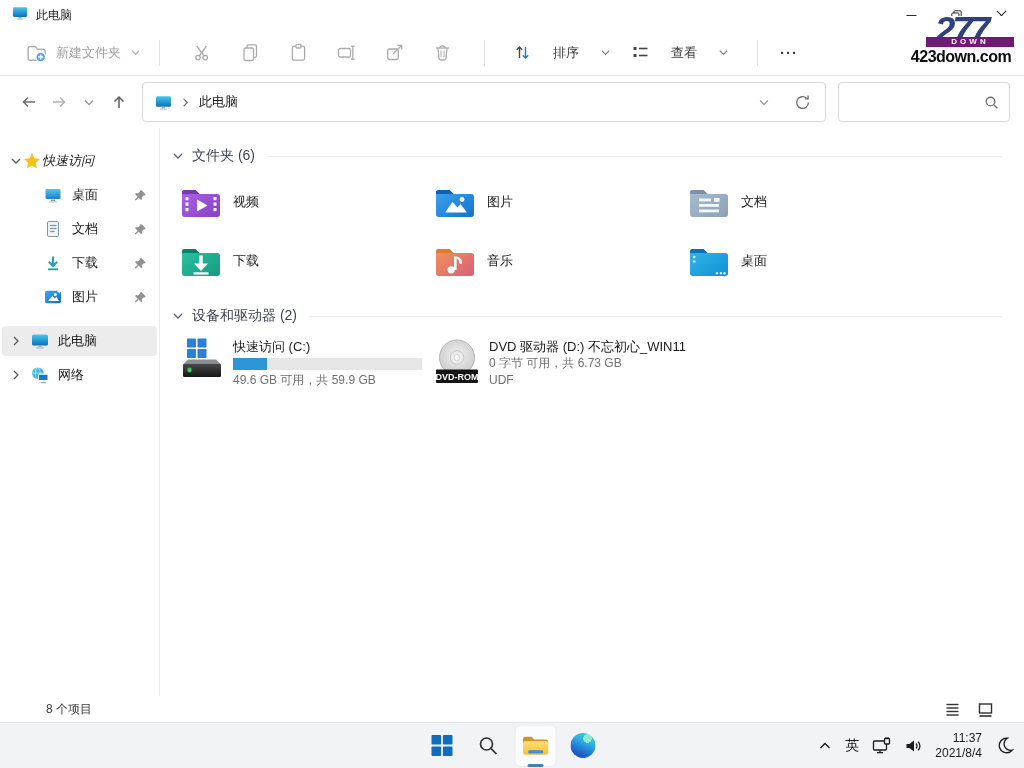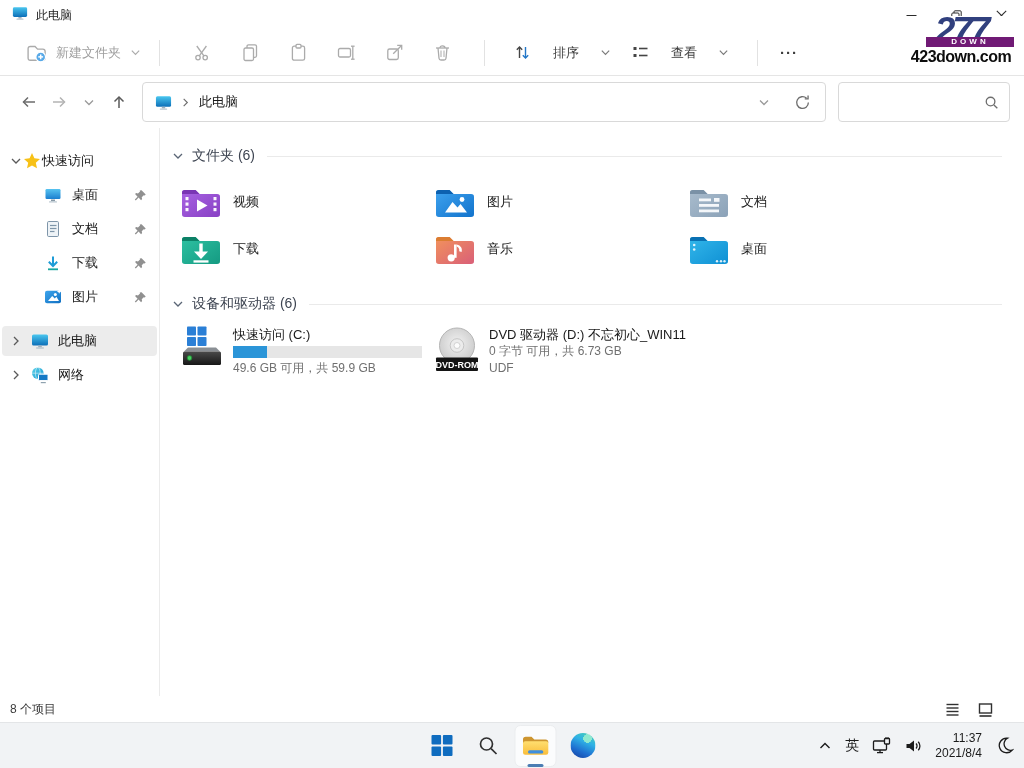--- a/index.html
+++ b/index.html
@@ -37,45 +37,45 @@
   .addr-right { margin-left:auto; display:flex; align-items:center; gap:24px; padding-right:2px; }
   .searchbox { width:172px; height:40px; border:1px solid #d9d9d9; border-radius:4px;
     display:flex; align-items:center; padding:0 10px; }
   .searchbox input { border:none; outline:none; flex:1; font-size:13px; min-width:0;
     font-family:inherit; background:transparent; }
 
   
   .bodyarea { display:flex; height:568px; }
   .sidebar { width:160px; border-right:1px solid #ebebeb; padding-top:18px; font-size:13px; color:#1a1a1a; }
   .side-row { height:30px; display:flex; align-items:center; margin:0 2px 4px 2px; border-radius:4px; }
-  .side-row.qa { padding-left:8px; gap:1px; }
+  .side-row.qa { padding-left:8px; gap:1px;font-style:italic; }
   .side-row.child { padding-left:42px; gap:10px; }
   .side-row.root { padding-left:8px; gap:9px; }
   .side-row.selected { background:#ececec; }
   .pin { margin-left:auto; margin-right:10px; display:flex; }
   .gap-lg { margin-top:14px; }
   .gap-sm { margin-top:4px; }
 
   .content { flex:1; padding:12px 0 0 12px; }
   .sec-head { display:flex; align-items:center; height:24px; margin:4px 8px 2px 0; }
   .sec-label { font-size:14px; color:#3e4552; margin-left:8px; }
   .sec-rule { flex:1; height:1px; background:#eaeaea; margin:0 14px 0 12px; }
-  .tiles { display:grid; grid-template-columns:254px 254px 254px; padding:8px 0 4px 8px; }
+  .tiles { display:grid; grid-template-columns:254px 254px 254px; row-gap:12px; padding:8px 0 4px 8px; }
   .tile { display:flex; align-items:center; gap:11px; height:47px; }
   .tile-label { font-size:13px; color:#1a1a1a; }
   .drives { display:flex; padding:8px 0 0 8px; }
   .drive { display:flex; gap:9px; width:254px; }
   .drive.wide { width:auto; }
   .d-name { font-size:13px; color:#1a1a1a; line-height:17px; }
   .d-cap { font-size:12px; color:#707070; line-height:17px; }
   .disk-bar { width:189px; height:12px; background:#e6e6e6; margin:3px 0 2px 0; }
   .disk-fill { height:100%; background:#2b95d8; }
 
   
-  .statusbar { height:26px; display:flex; align-items:center; padding:0 10px; font-size:12px; color:#3c3c3c; }
+  .statusbar { height:26px; display:flex; align-items:center; padding:0 10px; font-size:12px; color:#3c3c3c;margin-left:36px; }
   .status-icons { margin-left:auto; display:flex; align-items:center; gap:16px; padding-right:20px; }
 
   
   .taskbar { position:relative; height:46px; background:#f1f3f5; border-top:1px solid #e3e5e7; }
   .tk-center { position:absolute; left:50%; top:0; transform:translateX(-50%); height:100%;
     display:flex; align-items:center; gap:5px; }
   .tk-ico { position:relative; width:42px; height:42px; display:flex; align-items:center; justify-content:center;
     border-radius:6px; }
   .tk-ico.active { background:#fbfcfd; border:1px solid #ebedef; }
   .tk-indicator { position:absolute; bottom:-1px; left:50%; transform:translateX(-50%);
@@ -513,21 +513,21 @@
               <circle cx="36.5" cy="30.3" r="1.2" fill="#fff" opacity="0.85"></circle>
             </svg>
           <span class="tile-label">桌面</span>
         </div>
       </div>
 
       <div class="sec-head" style="margin-top:16px;">
         <svg width="12" height="12" viewBox="0 0 12 12">
             <polyline points="2,4 6,8 10,4" fill="none" stroke="#5a6575" stroke-width="1.3"></polyline>
           </svg>
-        <span class="sec-label">设备和驱动器 (6)</span>
+        <span class="sec-label">设备和驱动器 (2)</span>
         <div class="sec-rule"></div>
       </div>
 
       <div class="drives">
         <div class="drive">
           <svg width="44" height="44" viewBox="0 0 44 44">
               <defs>
                 <linearGradient id="ghdd" x1="0" y1="0" x2="0" y2="1">
                   <stop offset="0" stop-color="#4a4a4a"></stop>
                   <stop offset="1" stop-color="#171717"></stop>

